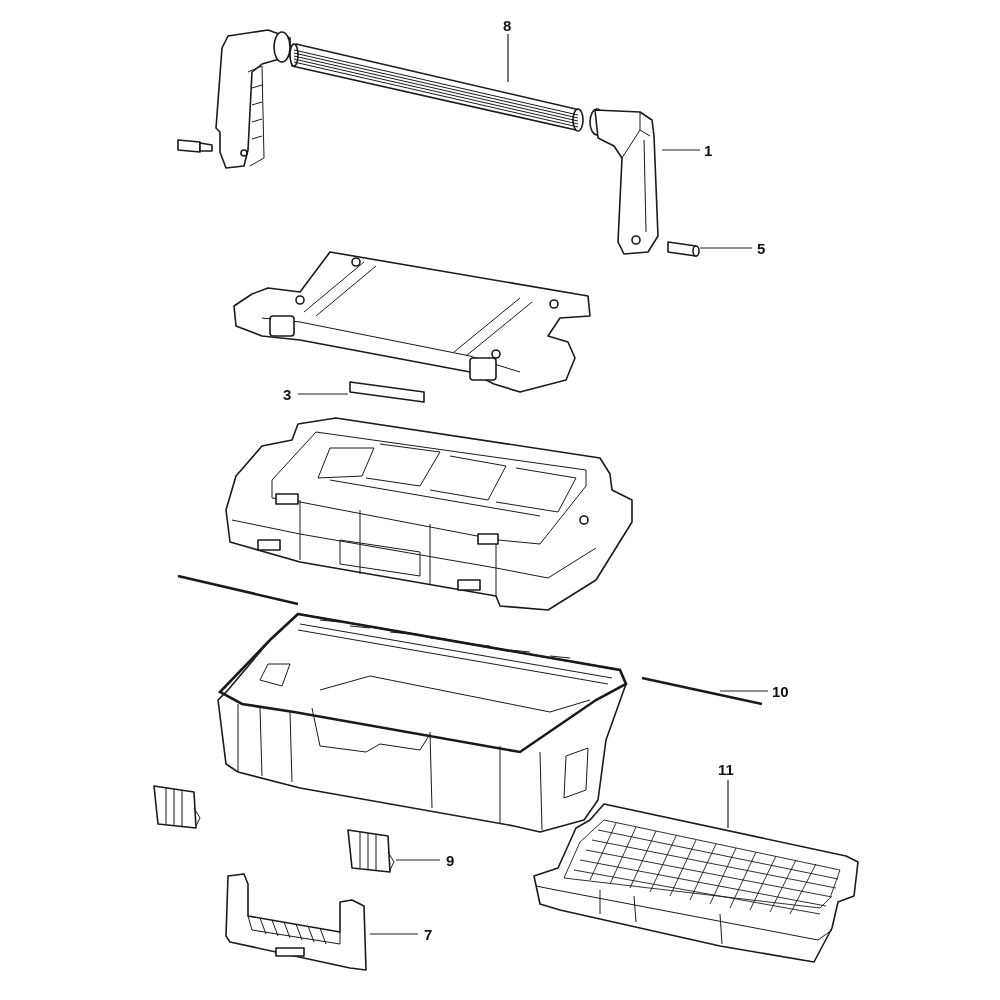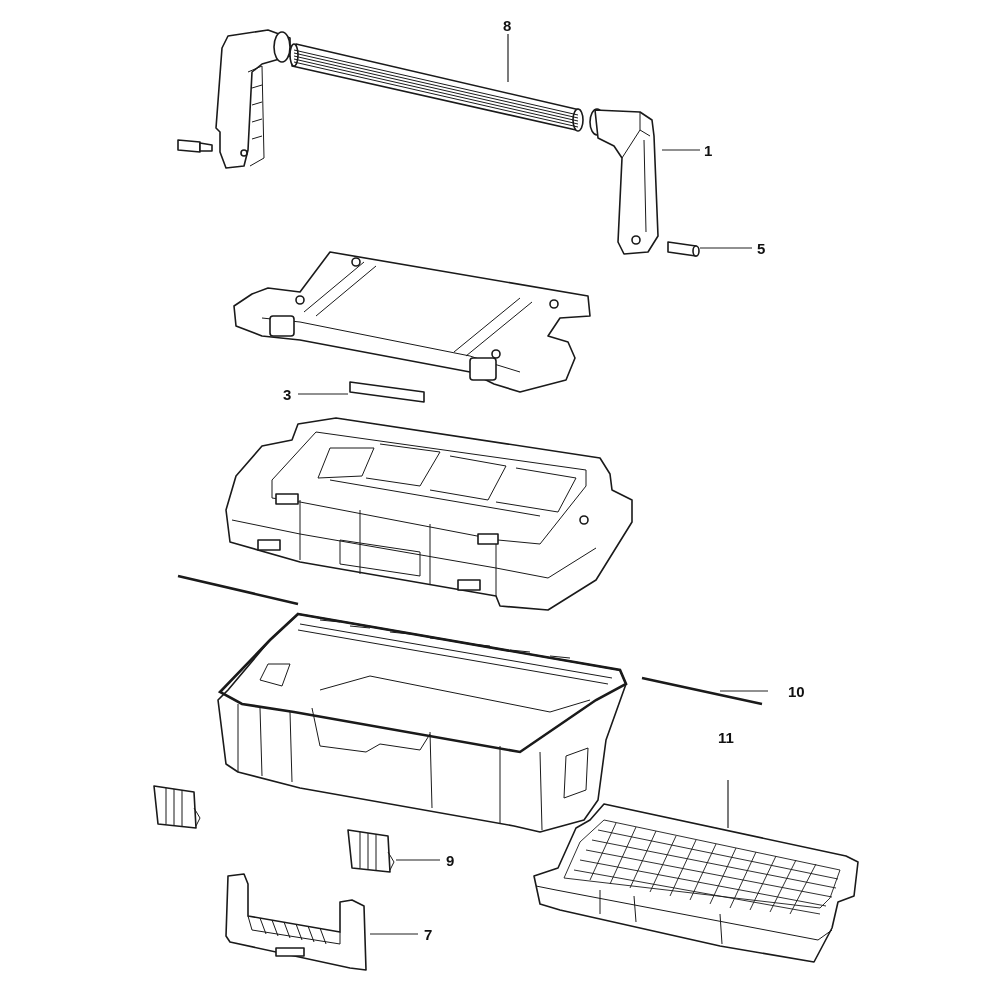--- a/index.html
+++ b/index.html
@@ -145,17 +145,17 @@
     <line class="leader" x1="728" y1="780" x2="728" y2="828"></line>
     <line class="leader" x1="396" y1="860" x2="440" y2="860"></line>
     <line class="leader" x1="370" y1="934" x2="418" y2="934"></line>
   </g>
 </svg>
 
 <span class="callout" style="left:503px;top:18px;">8</span>
 <span class="callout" style="left:704px;top:143px;">1</span>
 <span class="callout" style="left:757px;top:241px;">5</span>
 <span class="callout" style="left:283px;top:387px;">3</span>
-<span class="callout" style="left:788px;top:684px;">10</span>
-<span class="callout" style="left:718px;top:730px;text-align:center;">11</span>
+<span class="callout" style="left:772px;top:684px;">10</span>
+<span class="callout" style="left:718px;top:762px;text-align:center;">11</span>
 <span class="callout" style="left:446px;top:853px;">9</span>
 <span class="callout" style="left:424px;top:927px;">7</span>
 </div>
 
 </body></html>

